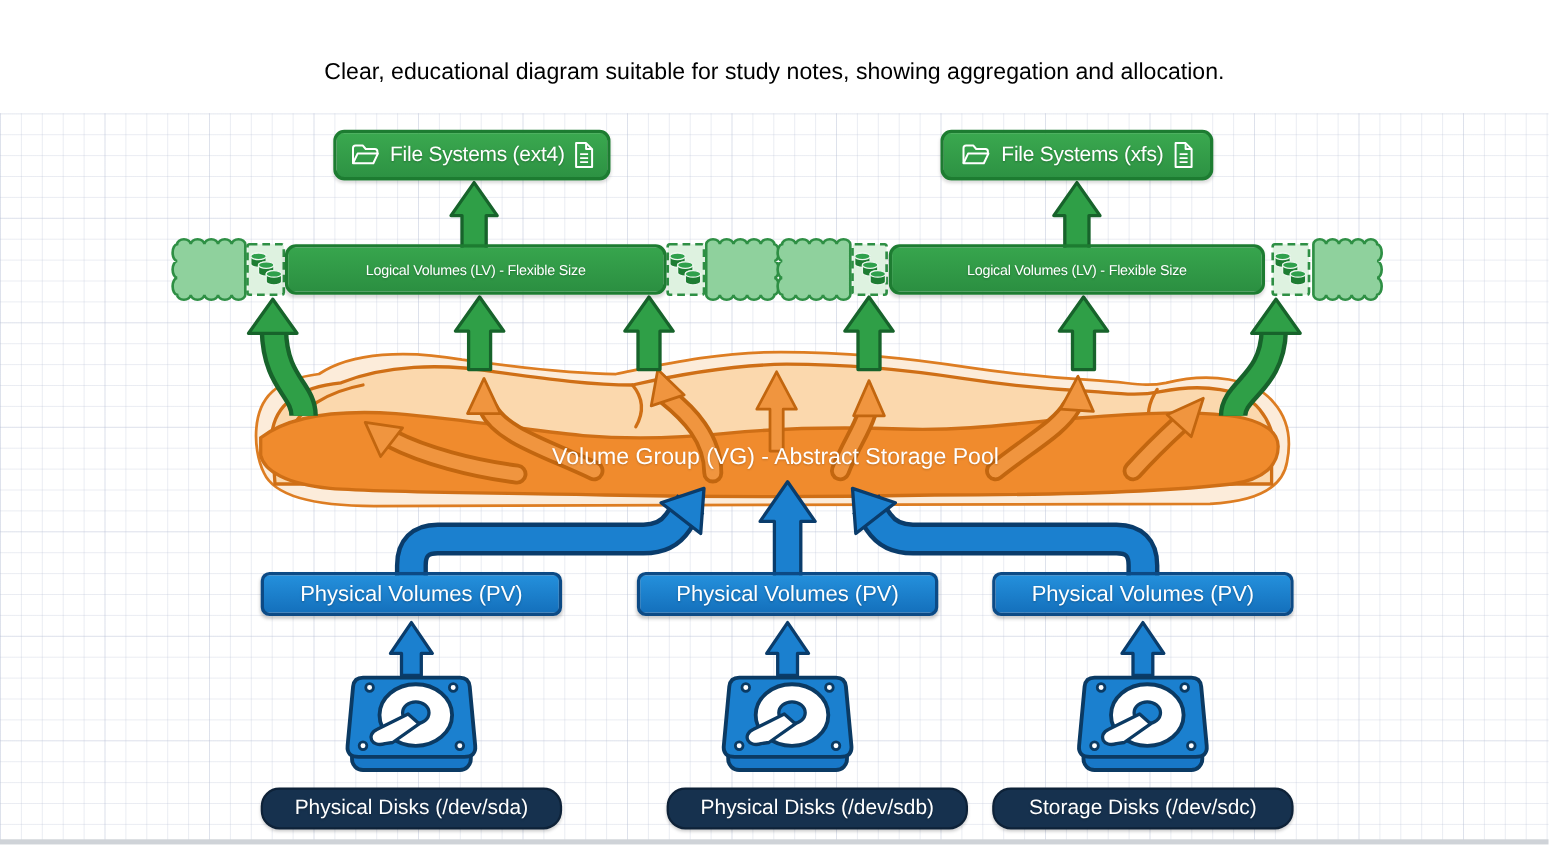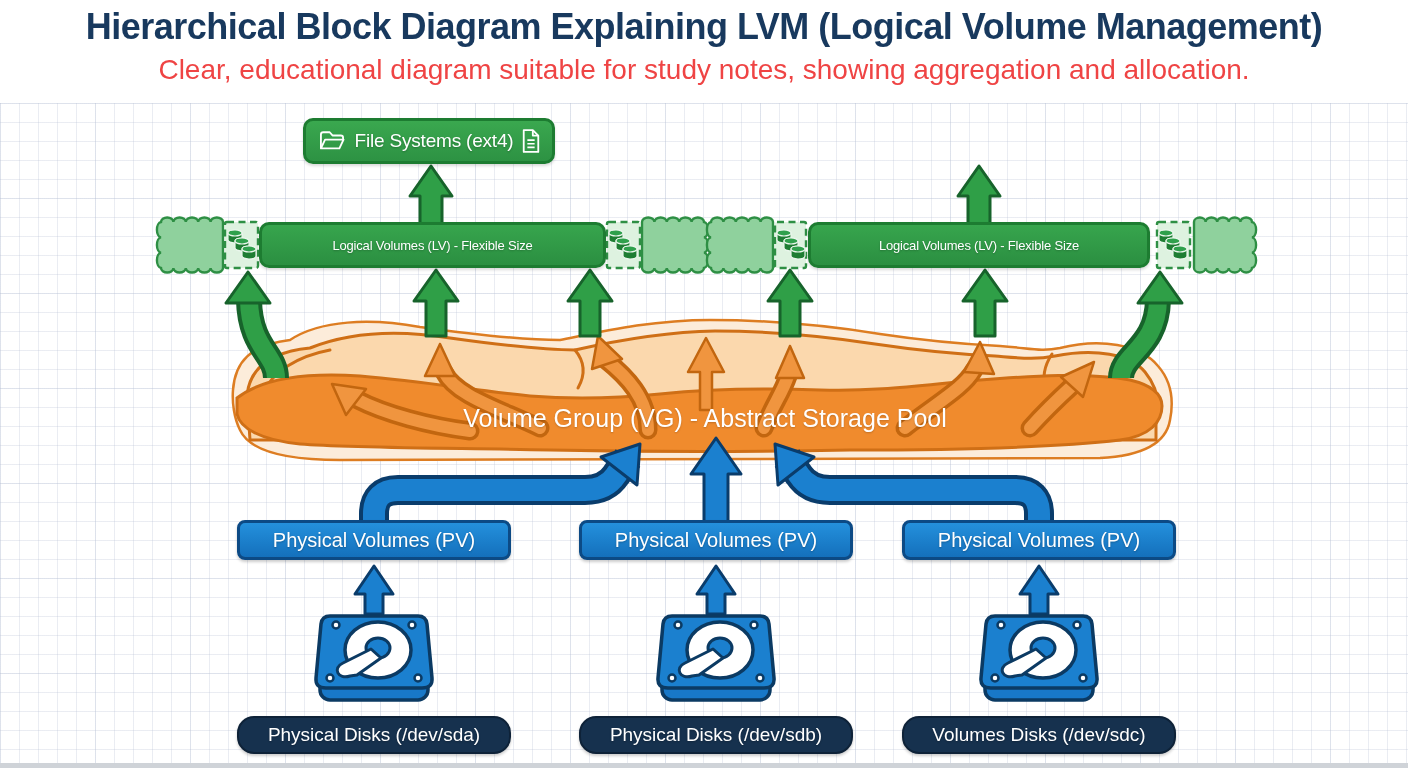--- a/index.html
+++ b/index.html
@@ -9,38 +9,38 @@
     background-image:
       linear-gradient(to right, rgba(186,194,214,.30) 1px, transparent 1px),
       linear-gradient(to bottom, rgba(186,194,214,.30) 1px, transparent 1px),
       linear-gradient(to right, rgba(176,186,210,.22) 1px, transparent 1px),
       linear-gradient(to bottom, rgba(176,186,210,.22) 1px, transparent 1px);
     background-size:19px 19px,19px 19px,95px 95px,95px 95px;}
   .bottom-strip{position:absolute;left:0;right:0;bottom:0;height:5px;background:#cfd3d8;}
   .title{position:absolute;top:6px;left:0;width:100%;text-align:center;
          font-size:36px;font-weight:bold;letter-spacing:-.5px;color:#18395e;}
   .subtitle{position:absolute;top:54px;left:0;width:100%;text-align:center;
-            font-size:28px;color:#ef4444;}
+            font-size:21px;color:#000000;}
   svg.overlay{position:absolute;left:0;top:0;}
 
   .box{position:absolute;display:flex;align-items:center;justify-content:center;
        box-sizing:border-box;color:#fff;text-shadow:0 1px 2px rgba(0,0,0,.25);}
   .fs-box{height:46px;border:3px solid #1d7c31;border-radius:10px;
           background:linear-gradient(#3aa84f,#2d9243);font-size:19px;letter-spacing:-.2px;gap:8px;
           box-shadow:0 2px 3px rgba(0,0,0,.15);text-align:center;}
   .lv-box{height:46px;border:3px solid #1d7c31;border-radius:10px;
           background:linear-gradient(#37a54d,#2b8f41);font-size:13px;letter-spacing:-.2px;
           box-shadow:0 2px 3px rgba(0,0,0,.15);}
   .pv-box{height:40px;border:3px solid #0c4a85;border-radius:8px;
           background:linear-gradient(#2490dc,#1470bc);font-size:20px;
           box-shadow:0 2px 3px rgba(0,0,0,.2);}
   .disk-label{height:38px;border:2px solid #0e2238;border-radius:17px;
           background:#16314e;font-size:19px;box-shadow:0 2px 3px rgba(0,0,0,.2);}
   .vg-label{position:absolute;left:405px;top:404px;width:600px;text-align:center;
-          color:#fff;font-size:25px;text-shadow:0 1px 2px rgba(0,0,0,.2);}
+          color:#fff;font-size:21px;text-shadow:0 1px 2px rgba(0,0,0,.2);}
 
   
   .ga-o{stroke:#17632b;stroke-width:26;fill:none;}
   .ga-f{stroke:#2f9f47;stroke-width:18;fill:none;}
   .ga-h{fill:#2f9f47;stroke:#17632b;stroke-width:3;stroke-linejoin:round;}
   .ga-solid{fill:#2f9f47;stroke:#17632b;stroke-width:3;stroke-linejoin:round;}
   .ba-o{stroke:#0a3c6b;stroke-width:30;fill:none;}
   .ba-f{stroke:#1b80cf;stroke-width:22;fill:none;}
   .ba-h{fill:#1b80cf;stroke:#0a3c6b;stroke-width:3;stroke-linejoin:round;}
   .ba-solid{fill:#1b80cf;stroke:#0a3c6b;stroke-width:3;stroke-linejoin:round;}
@@ -51,21 +51,20 @@
   .wavy{fill:#8fd19d;stroke:#2e8f44;stroke-width:2.4;}
   .dashseg{fill:#def2e0;stroke:#2e8f44;stroke-width:2.4;stroke-dasharray:7 4.5;}
   .crease{fill:none;stroke:#cf6f16;stroke-width:3;stroke-linecap:round;}
 </style>
 </head>
 <body>
 
 <div class="canvas">
   <div class="grid-area"></div>
 
-  <div class="title">Hierarchical Block Diagram Explaining LVM (Logical Volume Management)</div>
   <div class="subtitle">Clear, educational diagram suitable for study notes, showing aggregation and allocation.</div>
 
   <svg class="overlay" width="1408" height="768" viewBox="0 0 1408 768">
     <defs>
       <g id="dbcyl">
         <path d="M-7 -4 a7 3 0 0 1 14 0 v7 a7 3 0 0 1 -14 0 z" fill="#1e7d33" stroke="#eaf6ec" stroke-width="1.2"></path>
         <ellipse cx="0" cy="-4" rx="7" ry="3" fill="#2fa04c" stroke="#eaf6ec" stroke-width="1.2"></ellipse>
       </g>
       <g id="dbstack">
         <use href="#dbcyl" transform="translate(-6,-9)"></use>
@@ -187,20 +186,32 @@
       <path d="M3 21 V6 q0-2.5 2.5-2.5 h7 l3 3.5 h9 q2.5 0 2.5 2.5 v2" fill="none" stroke="#fff" stroke-width="2" stroke-linejoin="round"></path>
       <path d="M3 21 l4.5-9.5 h20 L23 21 Z" fill="none" stroke="#fff" stroke-width="2" stroke-linejoin="round"></path>
     </svg>
     <span>File Systems (ext4)</span>
     <svg width="20" height="26" viewBox="0 0 22 28">
       <path d="M3 2 h10 l6 6 v18 h-16 z" fill="none" stroke="#fff" stroke-width="2" stroke-linejoin="round"></path>
       <path d="M13 2 v6 h6" fill="none" stroke="#fff" stroke-width="2" stroke-linejoin="round"></path>
       <path d="M7 13 h8 M7 17 h8 M7 21 h8" stroke="#fff" stroke-width="1.8"></path>
     </svg>
   </div>
+  <div class="box fs-box" style="left:855px;top:118px;width:248px;">
+    <svg width="30" height="24" viewBox="0 0 30 26">
+      <path d="M3 21 V6 q0-2.5 2.5-2.5 h7 l3 3.5 h9 q2.5 0 2.5 2.5 v2" fill="none" stroke="#fff" stroke-width="2" stroke-linejoin="round"></path>
+      <path d="M3 21 l4.5-9.5 h20 L23 21 Z" fill="none" stroke="#fff" stroke-width="2" stroke-linejoin="round"></path>
+    </svg>
+    <span>File Systems (xfs)</span>
+    <svg width="20" height="26" viewBox="0 0 22 28">
+      <path d="M3 2 h10 l6 6 v18 h-16 z" fill="none" stroke="#fff" stroke-width="2" stroke-linejoin="round"></path>
+      <path d="M13 2 v6 h6" fill="none" stroke="#fff" stroke-width="2" stroke-linejoin="round"></path>
+      <path d="M7 13 h8 M7 17 h8 M7 21 h8" stroke="#fff" stroke-width="1.8"></path>
+    </svg>
+  </div>
 
   <div class="box lv-box" style="left:259px;top:222px;width:347px;">
     <span>Logical Volumes (LV) - Flexible Size</span>
   </div>
   <div class="box lv-box" style="left:808px;top:222px;width:342px;">
     <span>Logical Volumes (LV) - Flexible Size</span>
   </div>
 
   <div class="vg-label">Volume Group (VG) - Abstract Storage Pool</div>
 
@@ -210,21 +221,21 @@
   <div class="box pv-box" style="left:579px;top:520px;width:274px;">
     <span>Physical Volumes (PV)</span>
   </div>
   <div class="box pv-box" style="left:902px;top:520px;width:274px;">
     <span>Physical Volumes (PV)</span>
   </div>
 
   <div class="box disk-label" style="left:237px;top:716px;width:274px;">
     <span>Physical Disks (/dev/sda)</span>
   </div>
-  <div class="box disk-label" style="left:579px;top:716px;width:274px;">
+  <div class="box disk-label" style="left:606px;top:716px;width:274px;">
     <span>Physical Disks (/dev/sdb)</span>
   </div>
   <div class="box disk-label" style="left:902px;top:716px;width:274px;">
-    <span>Volumes Disks (/dev/sdc)</span>
+    <span>Storage Disks (/dev/sdc)</span>
   </div>
 
   <div class="bottom-strip"></div>
 </div>
 
 </body></html>

